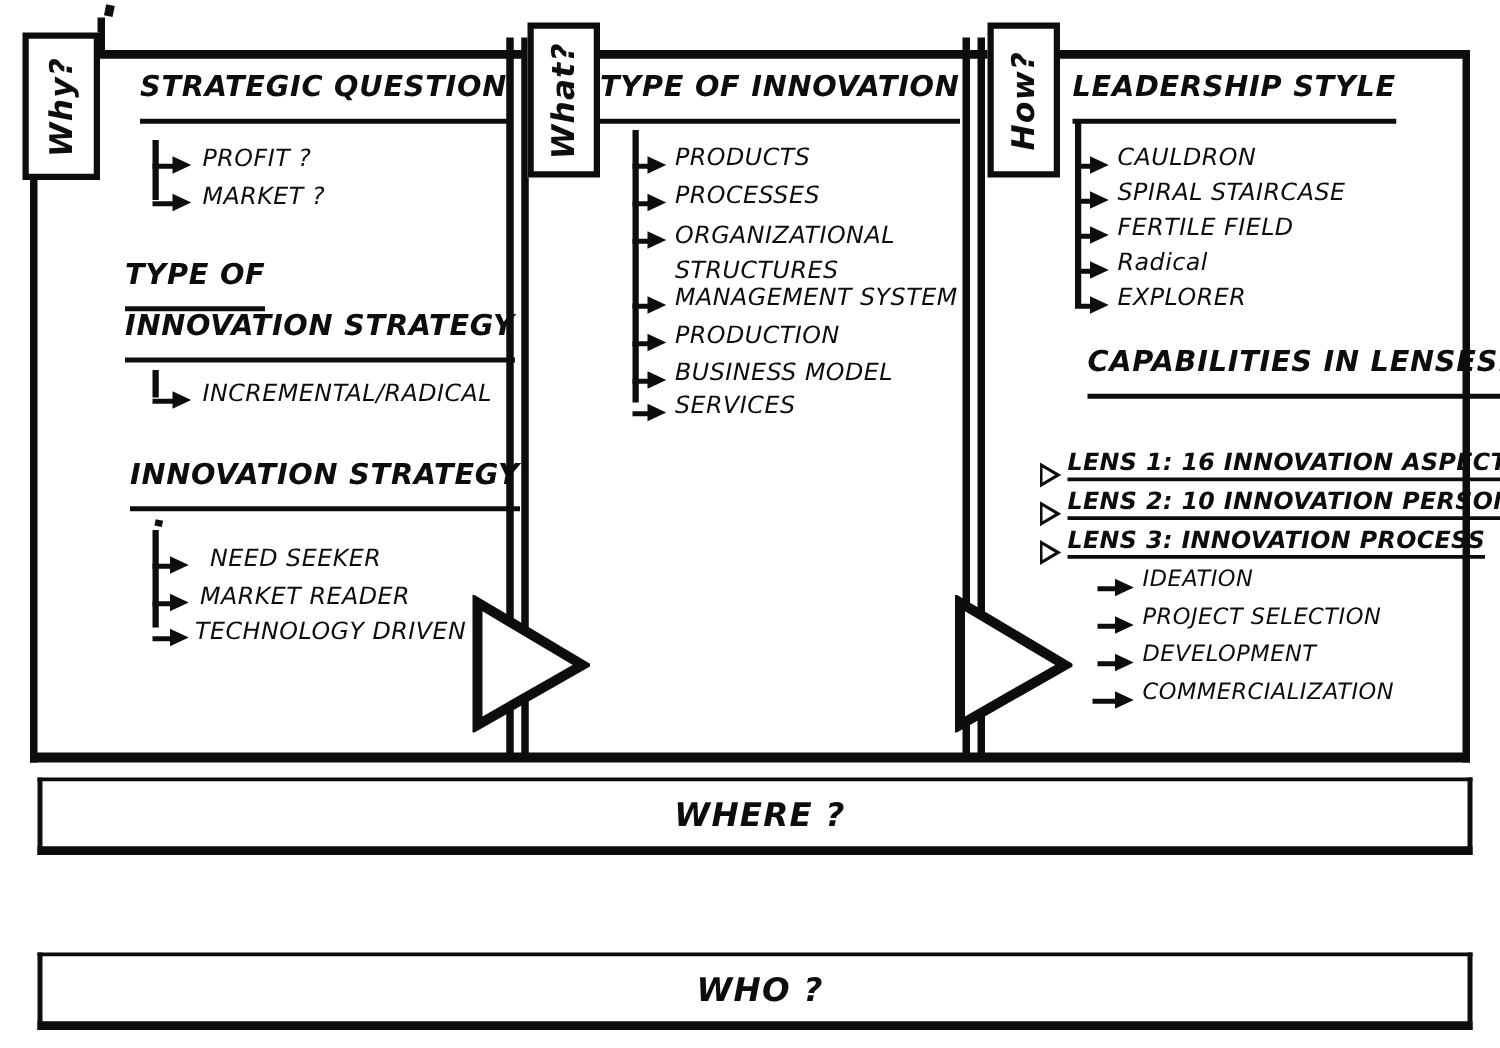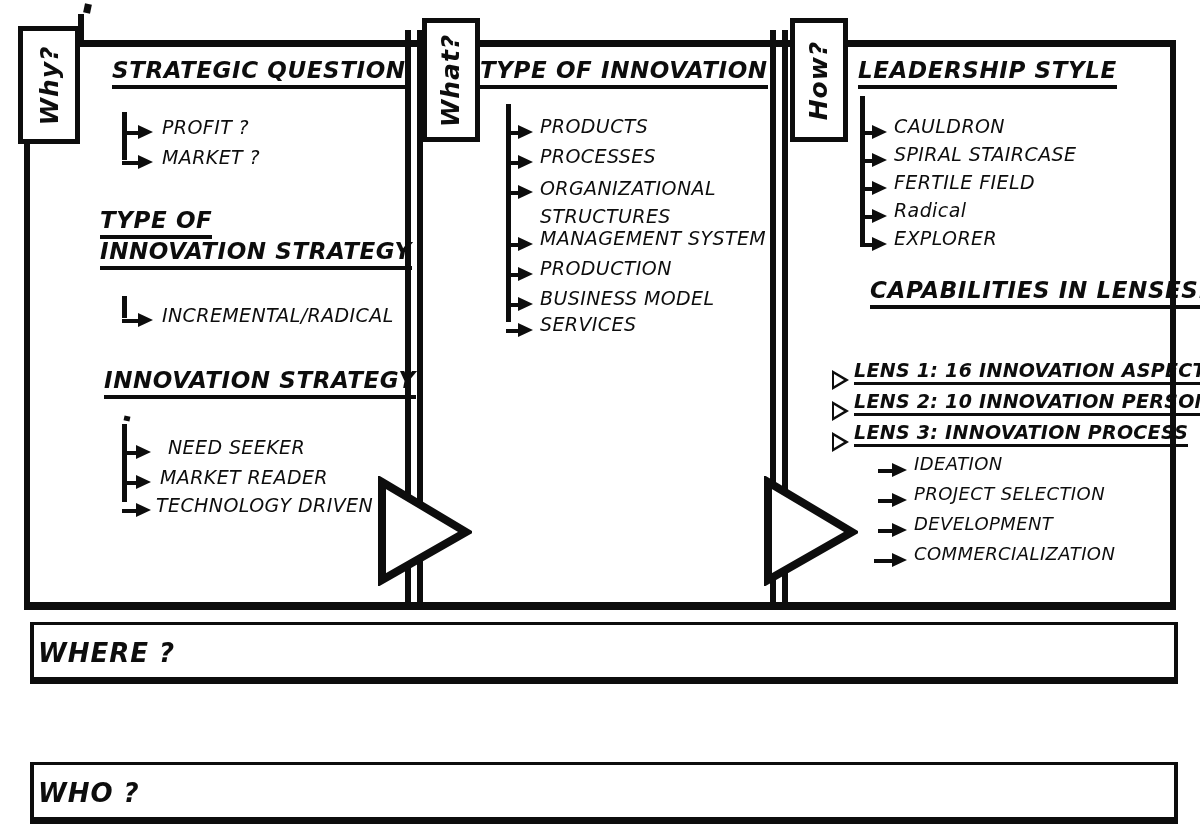--- a/index.html
+++ b/index.html
@@ -67,21 +67,21 @@
     letter-spacing: 0.6px;
     color: #0d0d0d;
     white-space: nowrap;
     line-height: 1.12;
     font-variant: small-caps;
     text-transform: uppercase;
   }
   .heading .u {
     display: block;
     border-bottom: 4px solid #0d0d0d;
-    padding-bottom: 1px;
+    padding-bottom: 11px;
     width: fit-content;
   }
 
   .itemtext {
     font-family: "DejaVu Sans", sans-serif;
     font-weight: normal;
     font-style: italic;
     font-size: 19px;
     letter-spacing: 0.4px;
     color: #0d0d0d;
@@ -150,20 +150,21 @@
     z-index: 40;
   }
 
   
   .bottombar {
     position: absolute;
     box-sizing: border-box;
     background: #ffffff;
     display: flex;
     align-items: center;
+    justify-content: center;
     padding-left: 8px;
   }
   .bottombar .bb-text {
     font-family: "DejaVu Sans", sans-serif;
     font-weight: bold;
     font-style: italic;
     font-size: 26px;
     letter-spacing: 1px;
     color: #0d0d0d;
     text-transform: uppercase;

